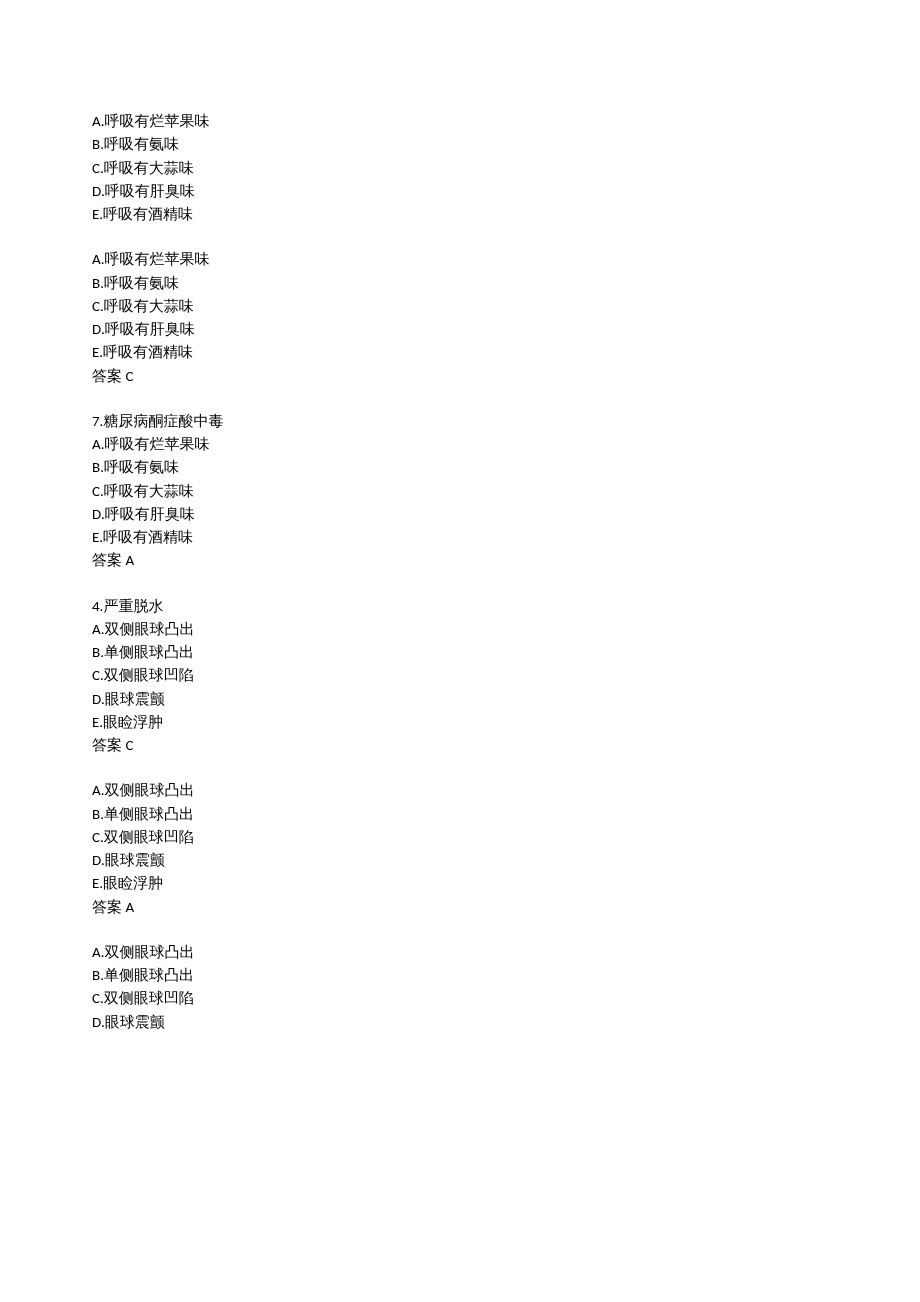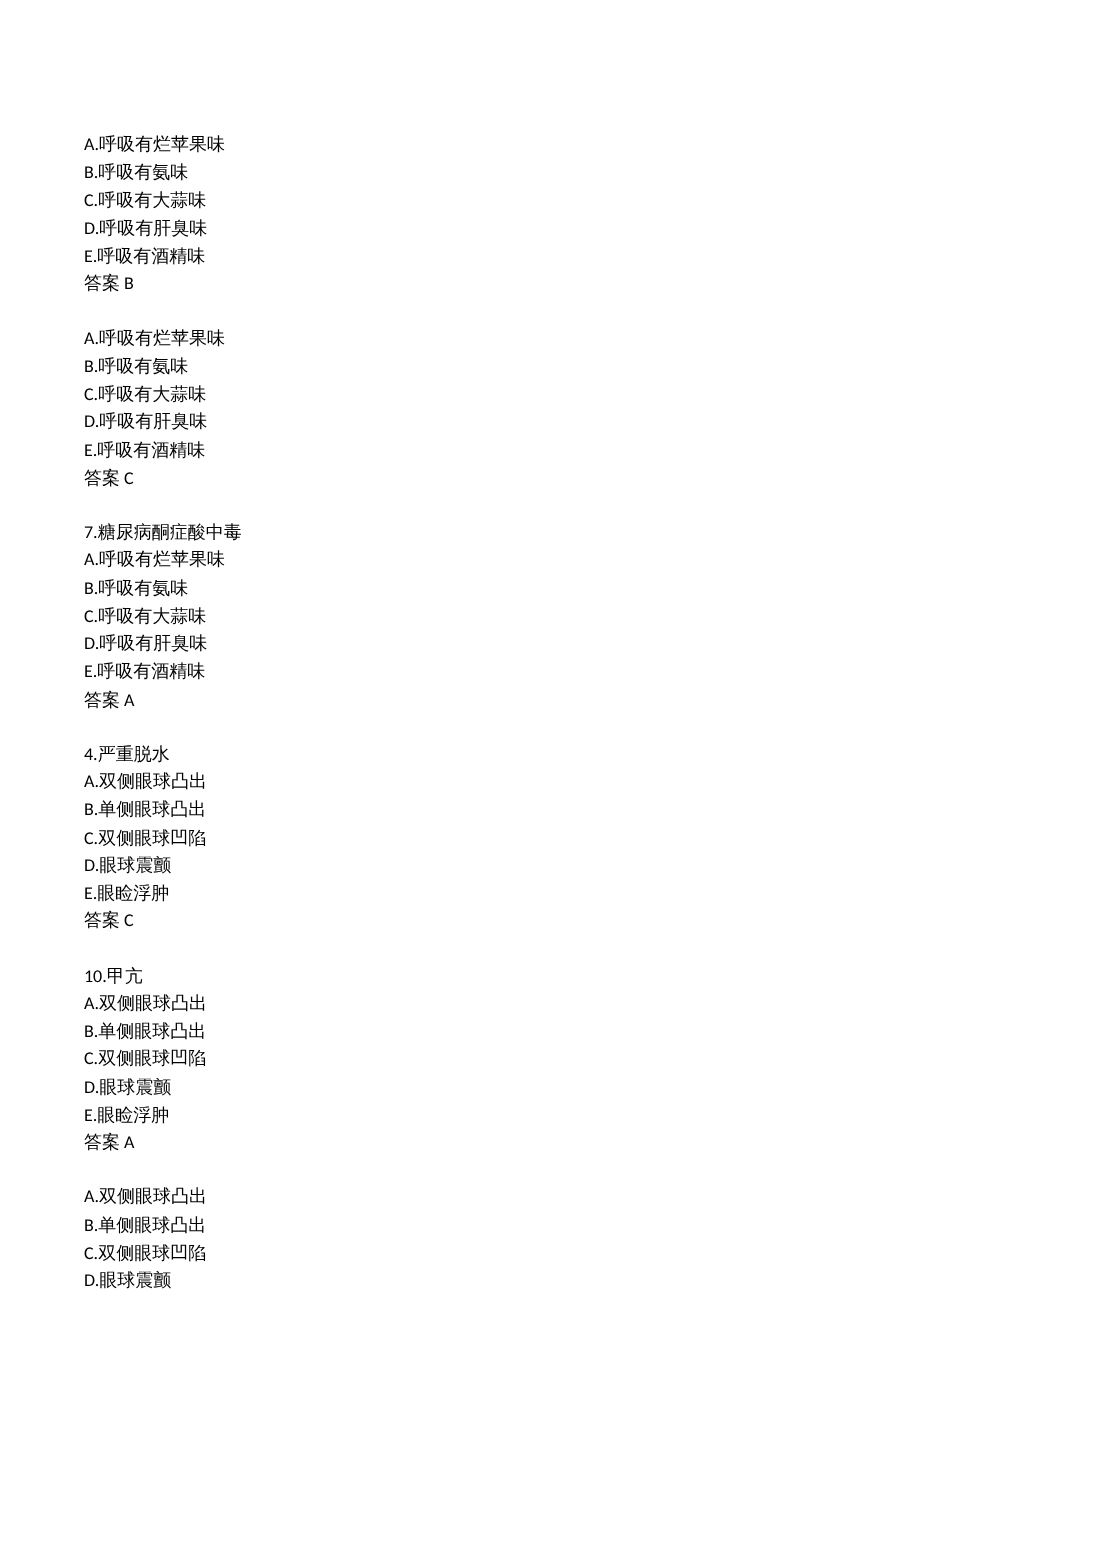--- a/index.html
+++ b/index.html
@@ -7,42 +7,41 @@
     padding: 0;
     background: #ffffff;
     font-family: "Calibri", "Microsoft YaHei", "SimSun", sans-serif;
     font-size: 15px;
     line-height: 1.55;
     color: #000000;
   }
   .page {
     width: 920px;
     min-height: 1302px;
-    padding: 110px 0 0 70px;
+    padding: 110px 0 0 92px;
     box-sizing: border-box;
   }
   .block {
     margin-bottom: 22px;
   }
   .line {
     white-space: pre;
   }
 </style>
 </head>
 <body>
 
 <div class="page">
 
   <div class="block">
     <div class="line">A.呼吸有烂苹果味</div>
     <div class="line">B.呼吸有氨味</div>
     <div class="line">C.呼吸有大蒜味</div>
     <div class="line">D.呼吸有肝臭味</div>
     <div class="line">E.呼吸有酒精味</div>
-    <div class="line">答案 B</div>
   </div>
 
   <div class="block">
     <div class="line">A.呼吸有烂苹果味</div>
     <div class="line">B.呼吸有氨味</div>
     <div class="line">C.呼吸有大蒜味</div>
     <div class="line">D.呼吸有肝臭味</div>
     <div class="line">E.呼吸有酒精味</div>
     <div class="line">答案 C</div>
   </div>
@@ -61,21 +60,20 @@
     <div class="line">4.严重脱水</div>
     <div class="line">A.双侧眼球凸出</div>
     <div class="line">B.单侧眼球凸出</div>
     <div class="line">C.双侧眼球凹陷</div>
     <div class="line">D.眼球震颤</div>
     <div class="line">E.眼睑浮肿</div>
     <div class="line">答案 C</div>
   </div>
 
   <div class="block">
-    <div class="line">10.甲亢</div>
     <div class="line">A.双侧眼球凸出</div>
     <div class="line">B.单侧眼球凸出</div>
     <div class="line">C.双侧眼球凹陷</div>
     <div class="line">D.眼球震颤</div>
     <div class="line">E.眼睑浮肿</div>
     <div class="line">答案 A</div>
   </div>
 
   <div class="block">
     <div class="line">A.双侧眼球凸出</div>

